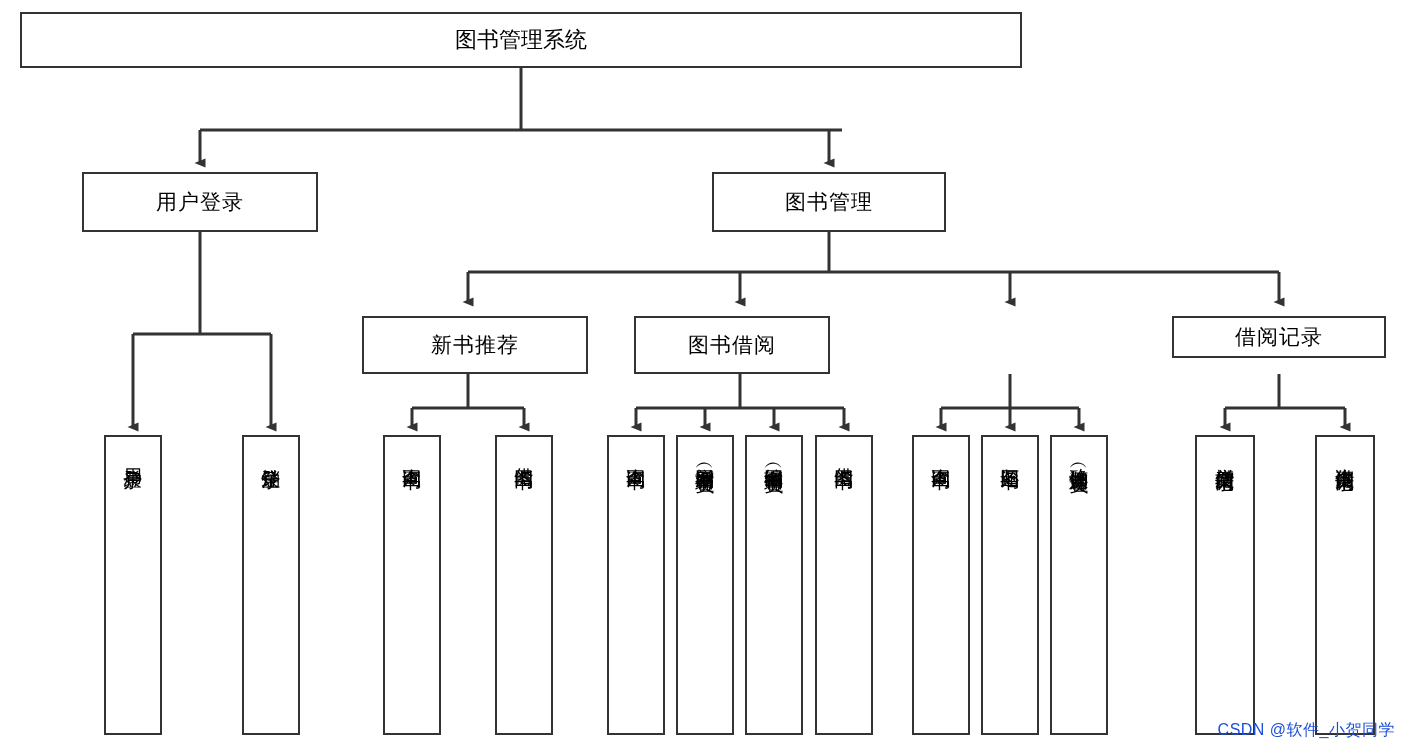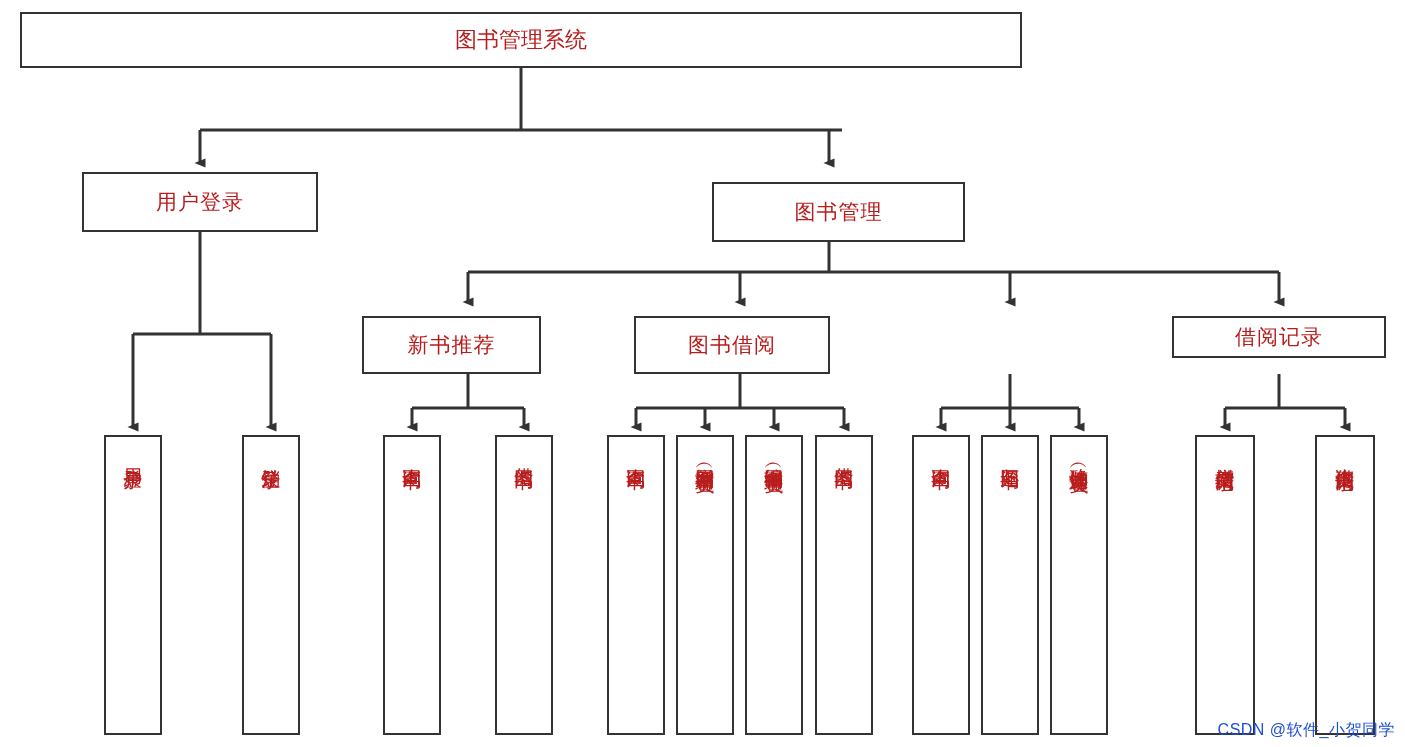--- a/index.html
+++ b/index.html
@@ -25,21 +25,21 @@
     height: 747px;
   }
   .node {
     position: absolute;
     box-sizing: border-box;
     border: 2px solid #333333;
     background: #ffffff;
     display: flex;
     align-items: center;
     justify-content: center;
-    color: #b91c1c;
+    color: #000000;
   }
   .node.horiz {
     font-size: 21px;
     letter-spacing: 1px;
     line-height: 1.2;
   }
   .node.root {
     font-size: 22px;
   }
   .node.leaf {
@@ -120,25 +120,25 @@
     </g>
   </svg>
 
   <div class="node root" style="left:20px; top:12px; width:1002px; height:56px;">
     <span>图书管理系统</span>
   </div>
 
   <div class="node horiz" style="left:82px; top:172px; width:236px; height:60px;">
     <span>用户登录</span>
   </div>
-  <div class="node horiz" style="left:712px; top:172px; width:253px; height:60px;margin-top:10px;">
+  <div class="node horiz" style="left:712px; top:172px; width:234px; height:60px;">
     <span>图书管理</span>
   </div>
 
-  <div class="node horiz" style="left:362px; top:316px; width:179px; height:58px;">
+  <div class="node horiz" style="left:362px; top:316px; width:226px; height:58px;">
     <span>新书推荐</span>
   </div>
   <div class="node horiz" style="left:634px; top:316px; width:196px; height:58px;">
     <span>图书借阅</span>
   </div>
   <div class="node horiz" style="left:1172px; top:316px; width:214px; height:42px;">
     <span>借阅记录</span>
   </div>
 
   <div class="node leaf" style="left:104px; top:435px; width:58px; height:300px;">

